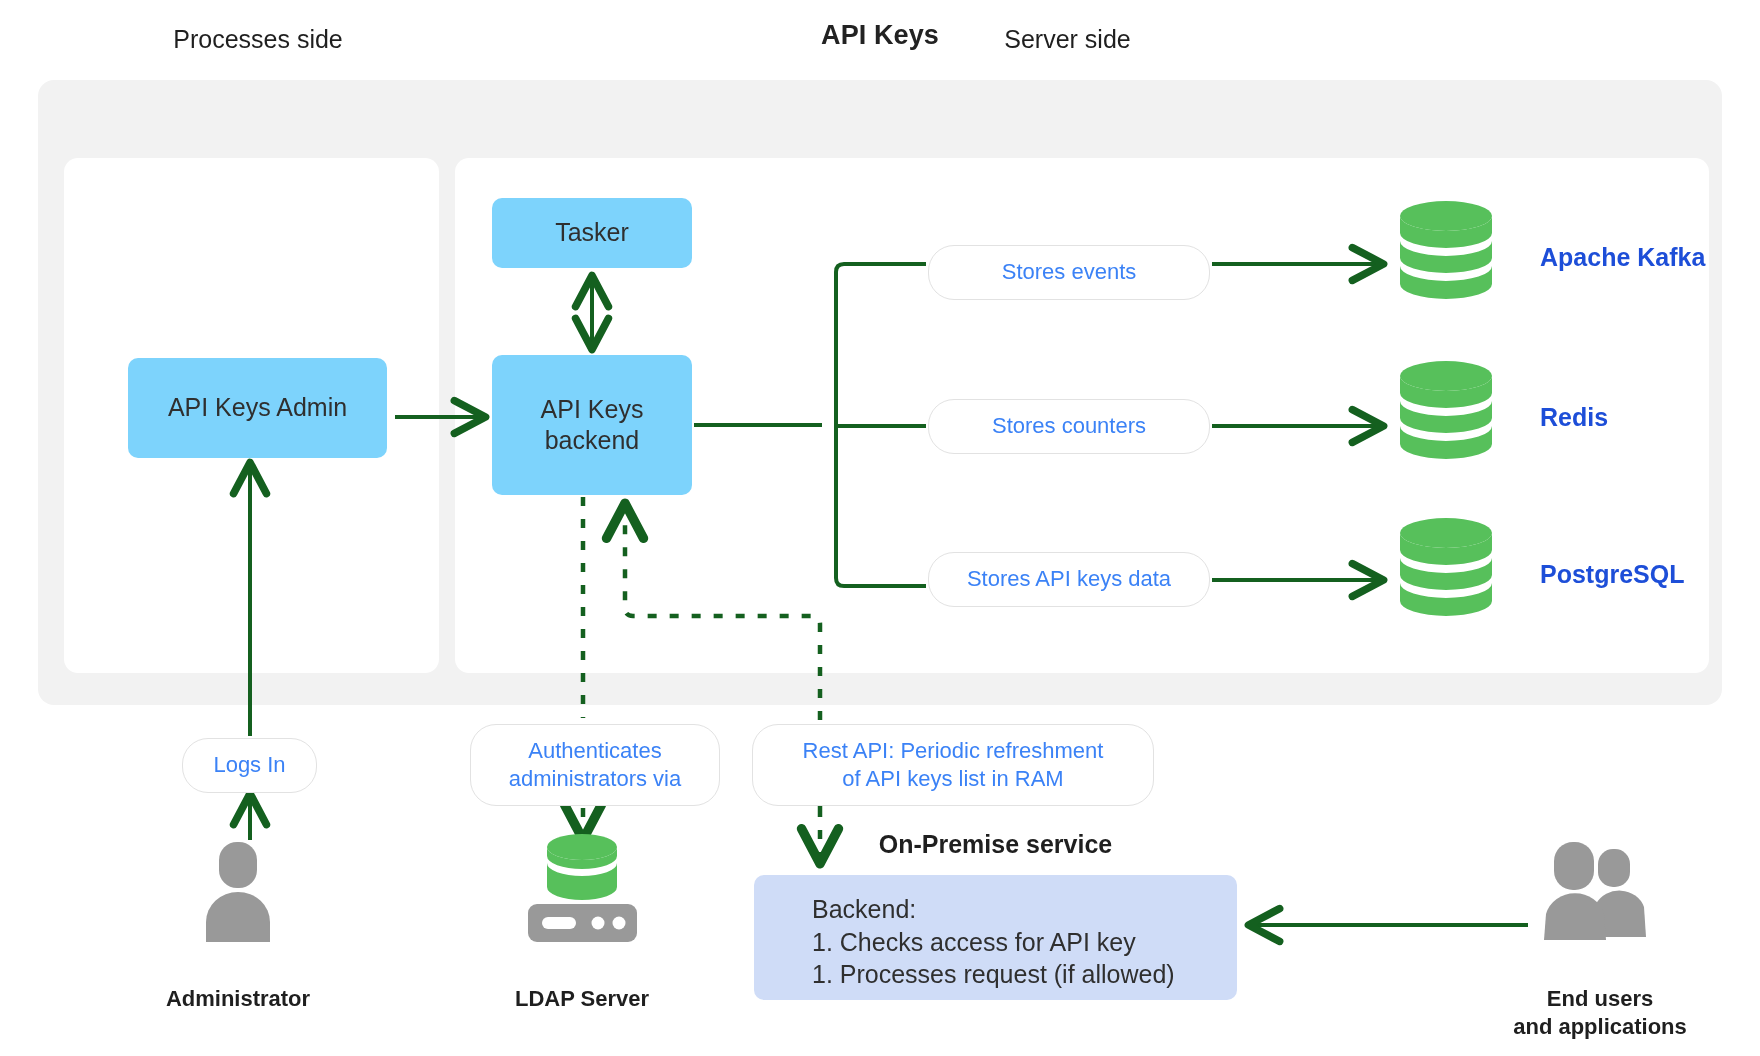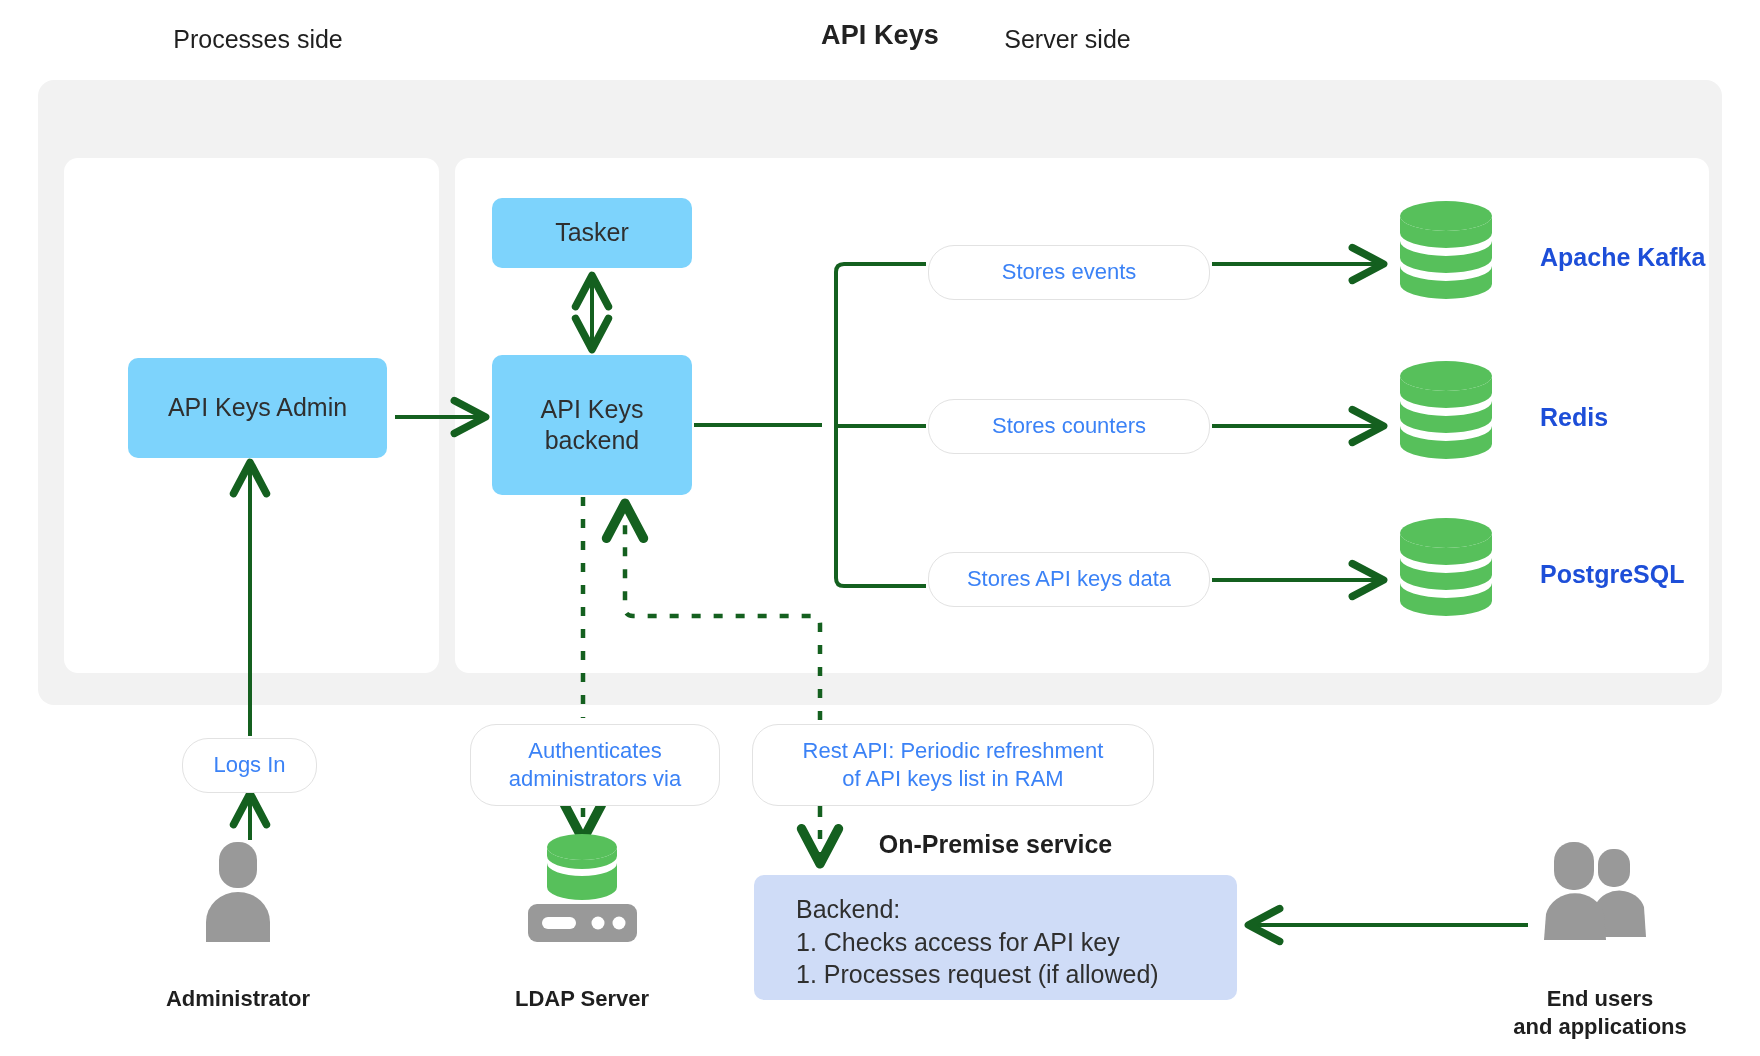--- a/index.html
+++ b/index.html
@@ -86,21 +86,21 @@
   .node-tasker     { left: 492px; top: 198px; width: 200px; height: 70px; }
   .node-backend    { left: 492px; top: 355px; width: 200px; height: 140px; }
 
   .node-onprem {
     position: absolute;
     left: 754px; top: 875px;
     width: 483px; height: 125px;
     background: #cfdcf7;
     border-radius: 10px;
     box-sizing: border-box;
-    padding: 18px 0 0 42px;
+    padding: 18px 0 0 58px;
     font-size: 25px;
     line-height: 1.30;
     color: #2f2f2f;
   }
   .node-onprem div { white-space: nowrap; }
 
   .onprem-title {
     position: absolute;
     left: 754px; top: 830px;
     width: 483px;

